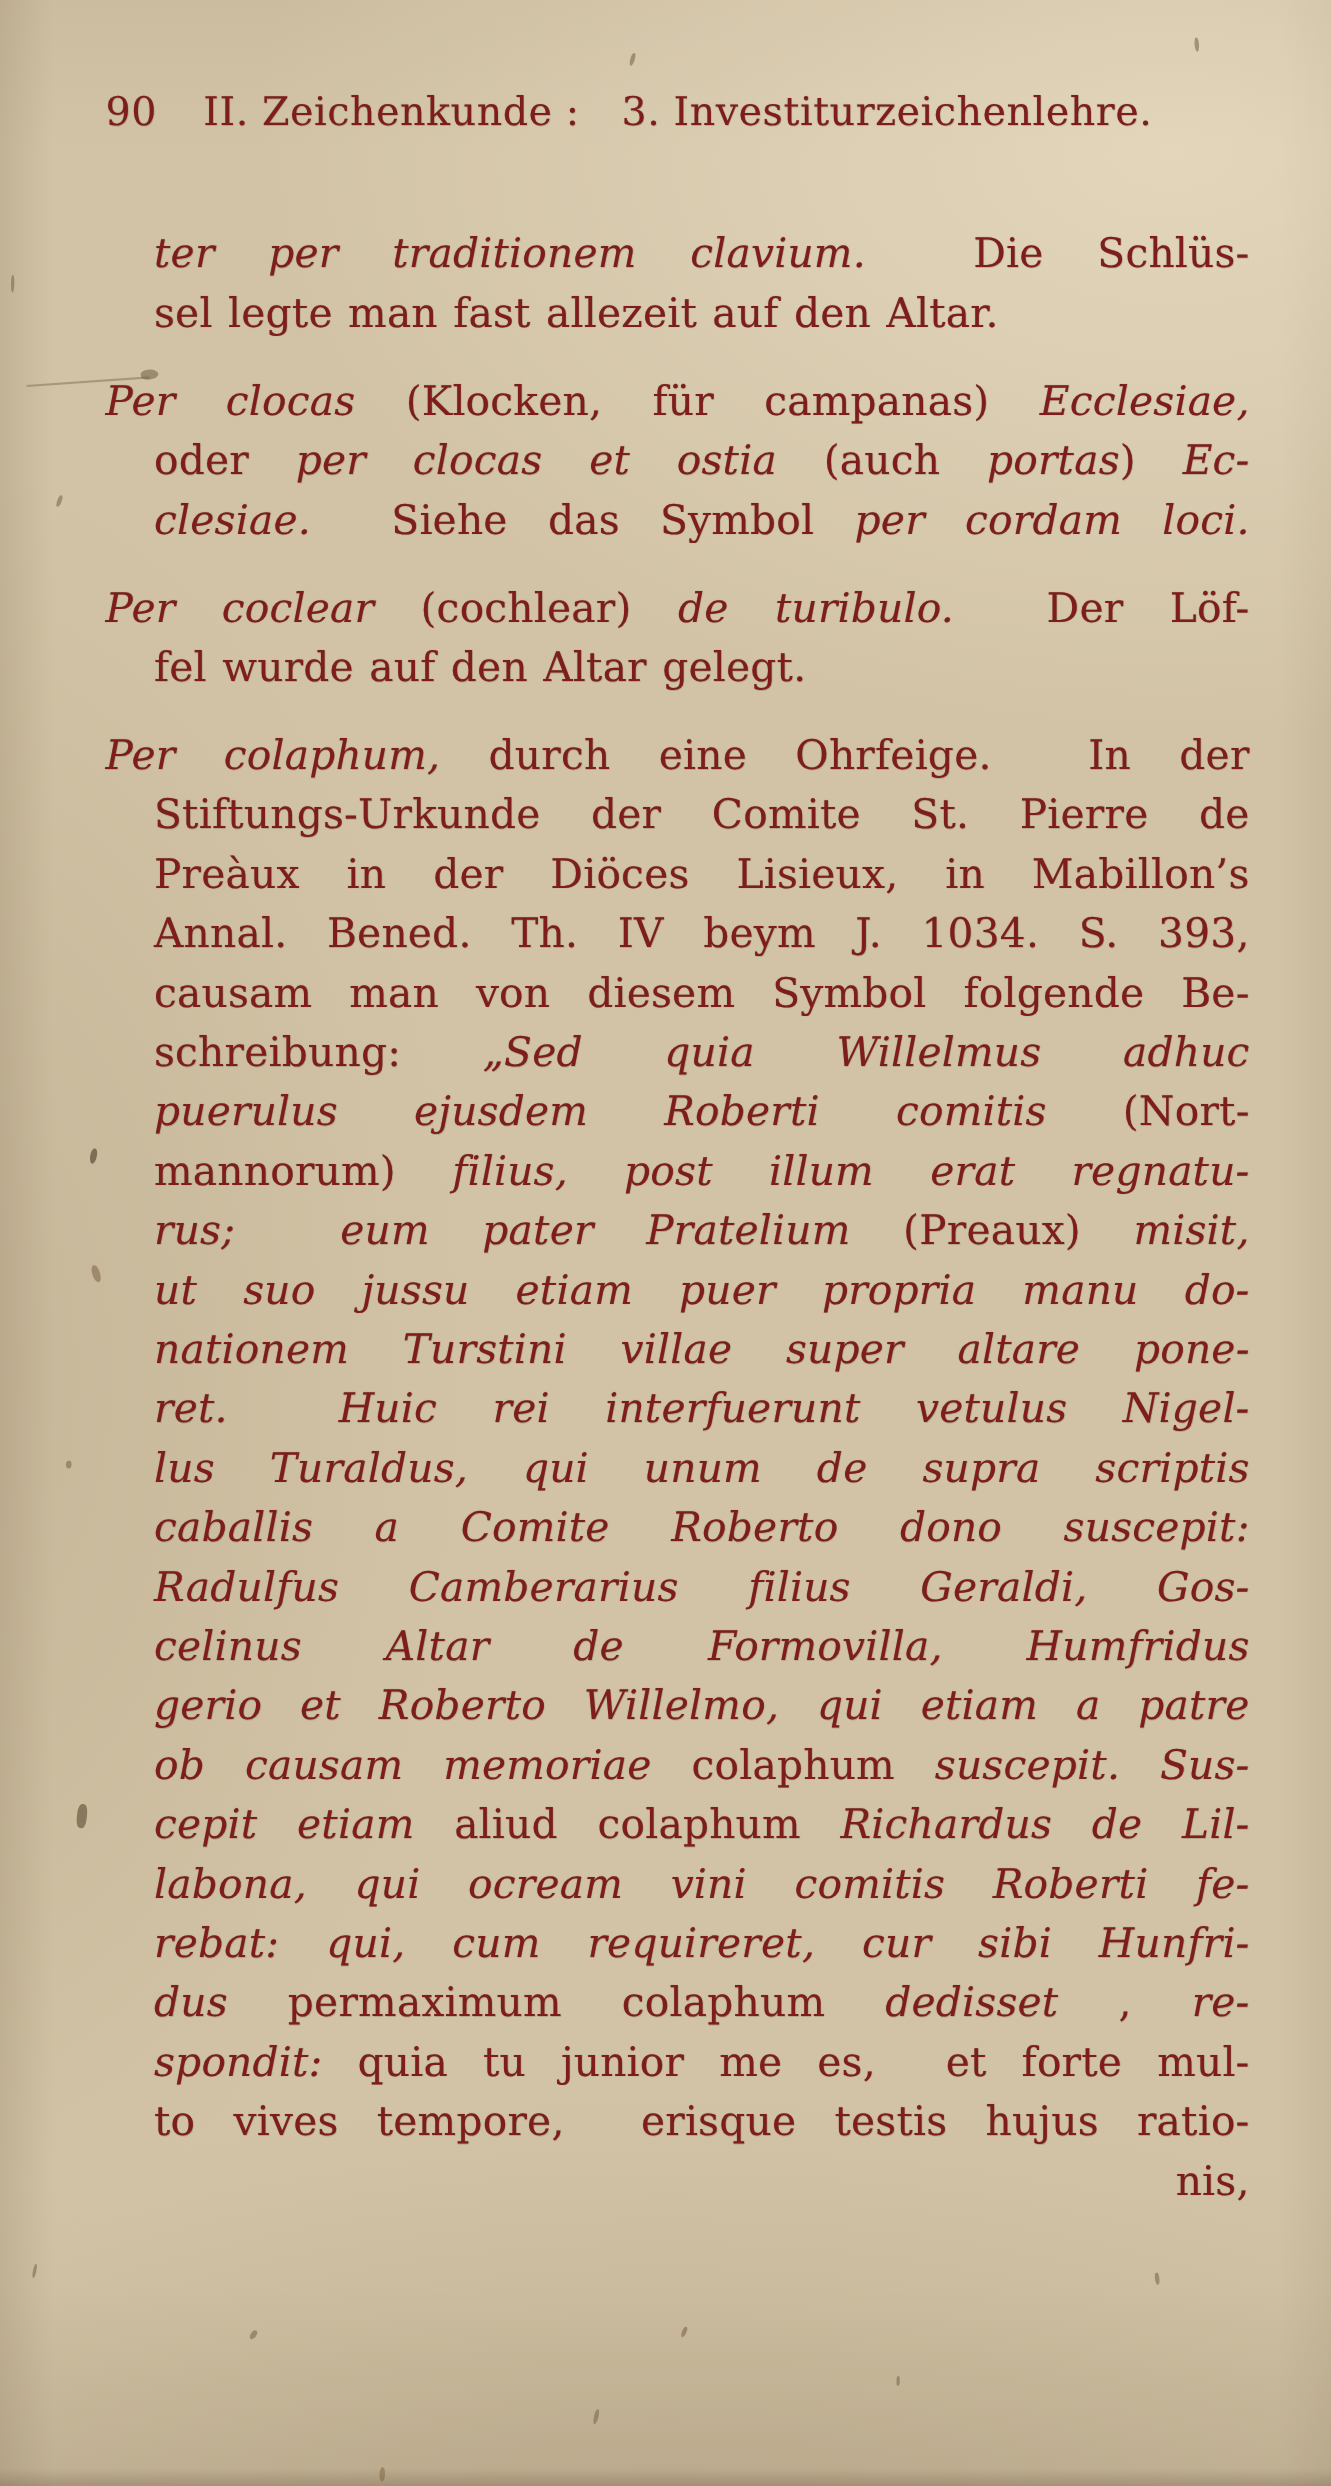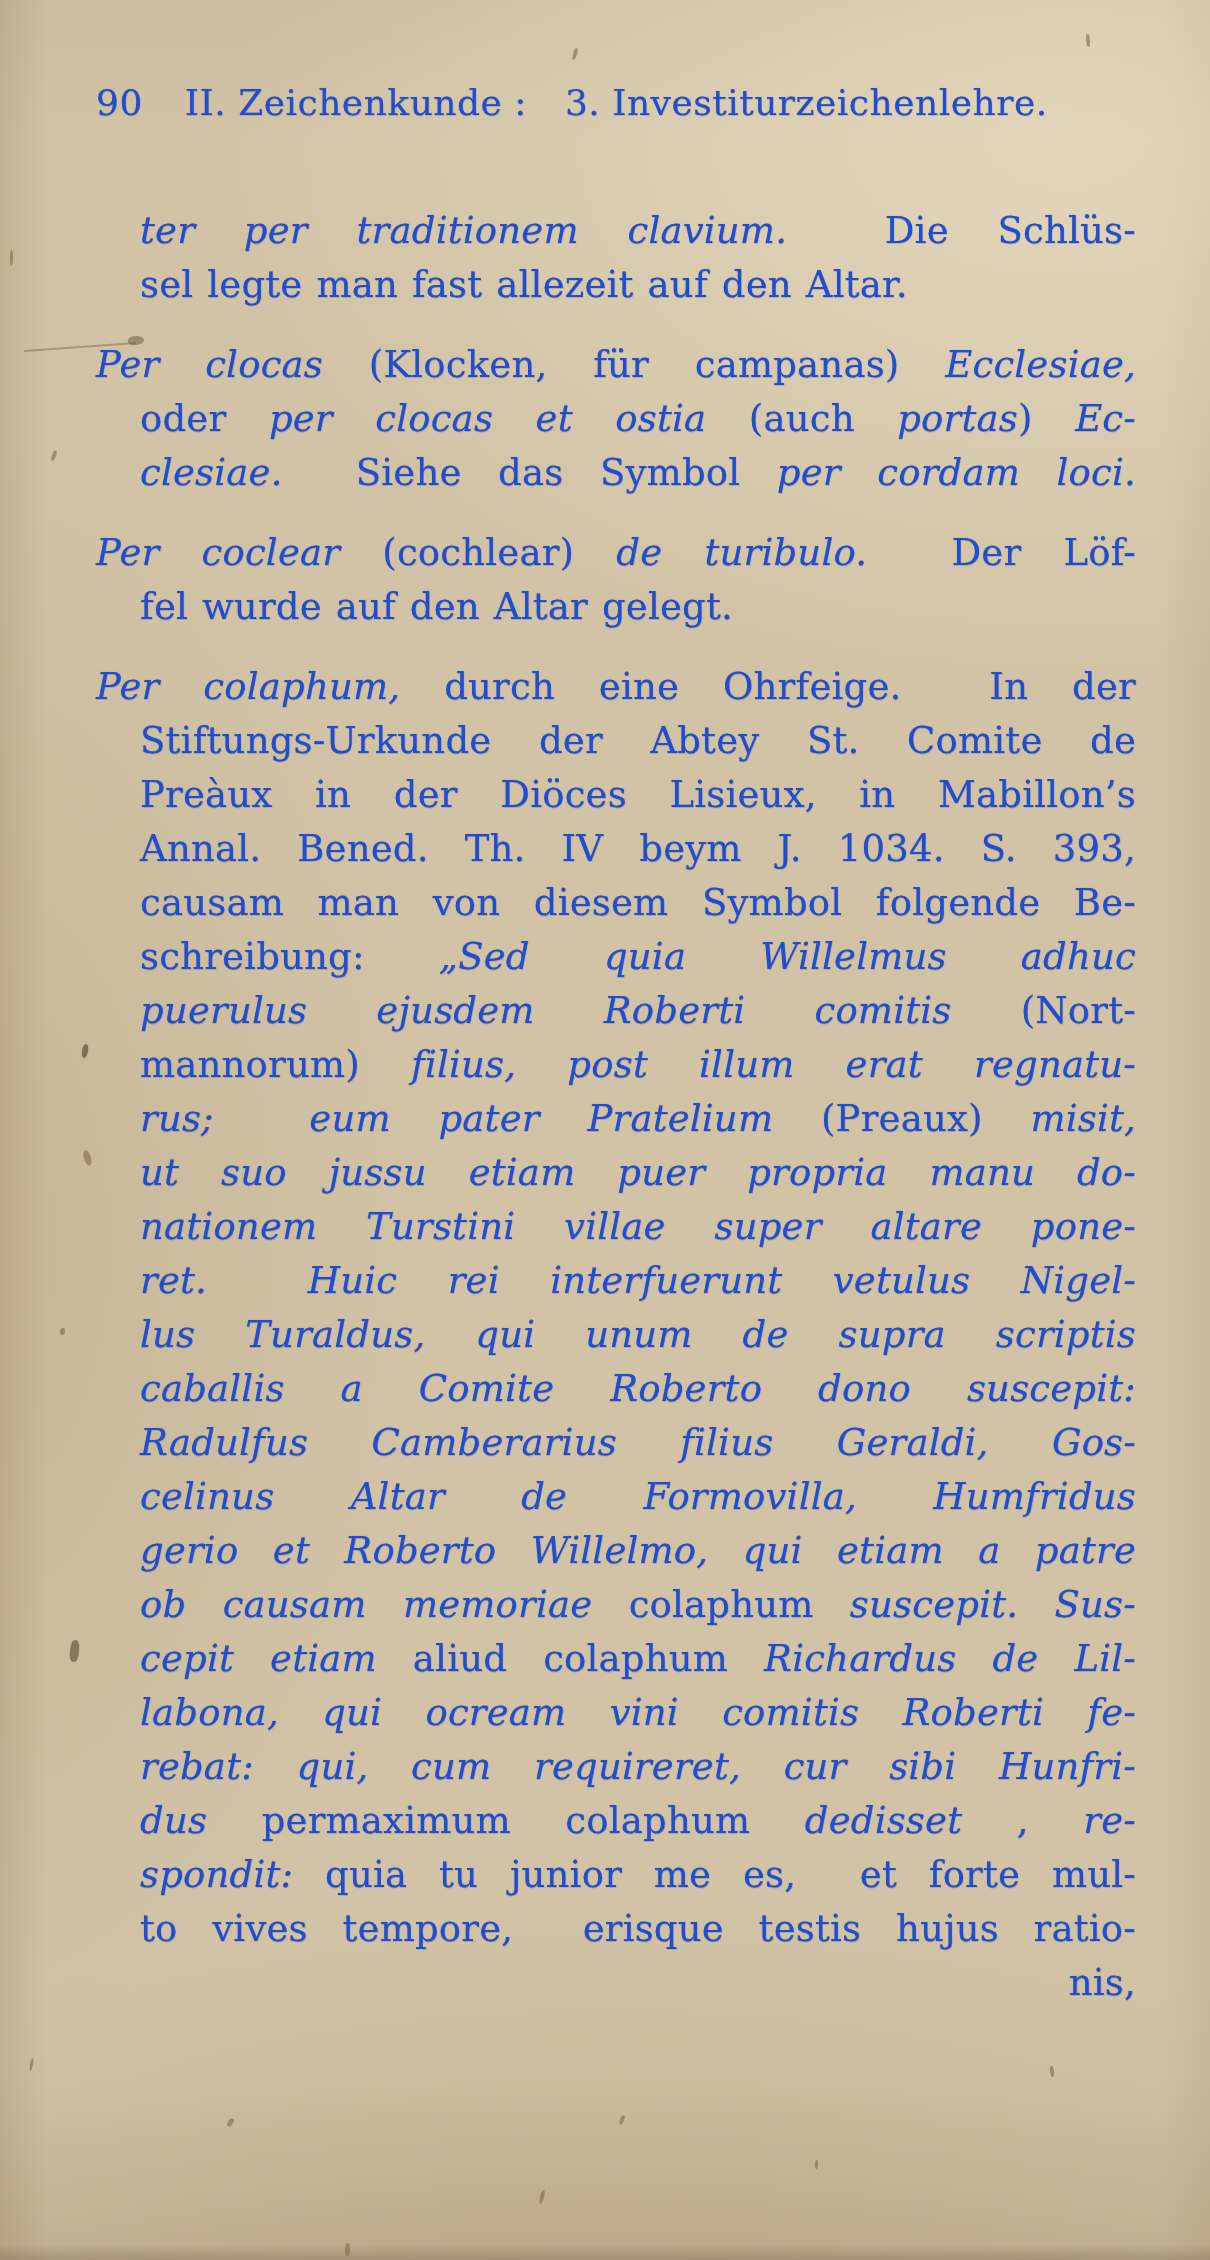--- a/index.html
+++ b/index.html
@@ -19,21 +19,21 @@
       linear-gradient(90deg, rgba(130,110,82,0.20), rgba(130,110,82,0) 4%, rgba(130,110,82,0) 96%, rgba(130,110,82,0.12)),
       linear-gradient(180deg, rgba(150,130,100,0.10), rgba(150,130,100,0) 6%, rgba(150,130,100,0) 92%, rgba(128,108,80,0.16)),
       #d2c3a6;
     color: #46382a;
   }
   .page {
     position: absolute;
     inset: 0;
   }
   .ink {
-    color: #1d4ed8;
+    color: #7f1d1d;
     text-shadow: 0 0 1px rgba(70,56,42,0.45), 0.6px 0.7px 0 rgba(70,56,42,0.16);
   }
   .header {
     position: absolute;
     left: 96px;
     top: 82px;
     width: 1040px;
     font-size: 36px;
     letter-spacing: 0.5px;
     white-space: nowrap;
@@ -110,21 +110,21 @@
         <div class="line"><span class="it">Per clocas</span><span> (Klocken, für campanas) </span><span class="it">Ecclesiae,</span></div>
         <div class="line cont"><span>oder </span><span class="it">per clocas et ostia</span><span> (auch </span><span class="it">portas</span><span>) </span><span class="it">Ec-</span></div>
         <div class="line cont"><span class="it">clesiae.</span><span>&nbsp; Siehe das Symbol </span><span class="it">per cordam loci.</span></div>
       </div>
       <div class="para">
         <div class="line"><span class="it">Per coclear</span><span> (cochlear) </span><span class="it">de turibulo.</span><span>&nbsp; Der Löf-</span></div>
         <div class="line cont left"><span>fel wurde auf den Altar gelegt.</span></div>
       </div>
       <div class="para">
         <div class="line"><span class="it">Per colaphum,</span><span> durch eine Ohrfeige.&nbsp; In der</span></div>
-        <div class="line cont"><span>Stiftungs-Urkunde der Abtey St. Comite de</span></div>
+        <div class="line cont"><span>Stiftungs-Urkunde der Comite St. Pierre de</span></div>
         <div class="line cont"><span>Preàux in der Diöces Lisieux, in Mabillon’s</span></div>
         <div class="line cont"><span>Annal. Bened. Th. IV beym J. 1034. S. 393,</span></div>
         <div class="line cont"><span>causam man von diesem Symbol folgende Be-</span></div>
         <div class="line cont"><span>schreibung: </span><span class="it">„Sed quia Willelmus adhuc</span></div>
         <div class="line cont"><span class="it">puerulus ejusdem Roberti comitis</span><span> (Nort-</span></div>
         <div class="line cont"><span>mannorum) </span><span class="it">filius, post illum erat regnatu-</span></div>
         <div class="line cont"><span class="it">rus;&nbsp; eum pater Pratelium</span><span> (Preaux) </span><span class="it">misit,</span></div>
         <div class="line cont"><span class="it">ut suo jussu etiam puer propria manu do-</span></div>
         <div class="line cont"><span class="it">nationem Turstini villae super altare pone-</span></div>
         <div class="line cont"><span class="it">ret.&nbsp; Huic rei interfuerunt vetulus Nigel-</span></div>

